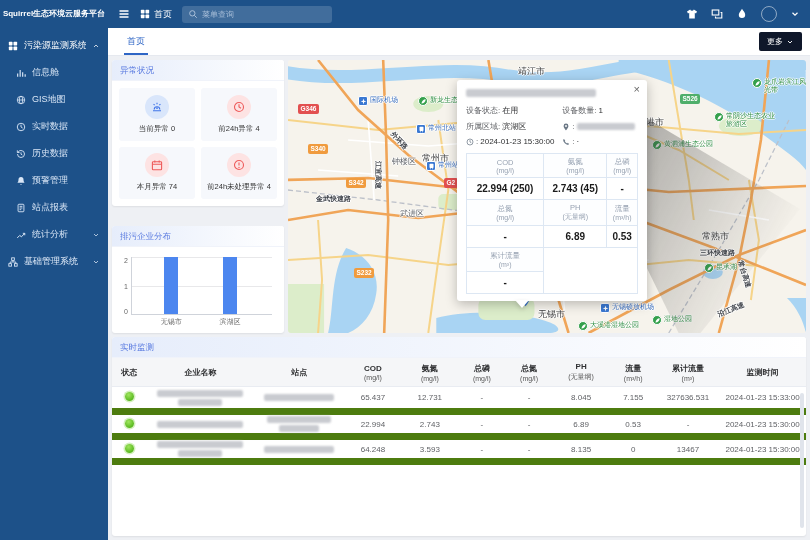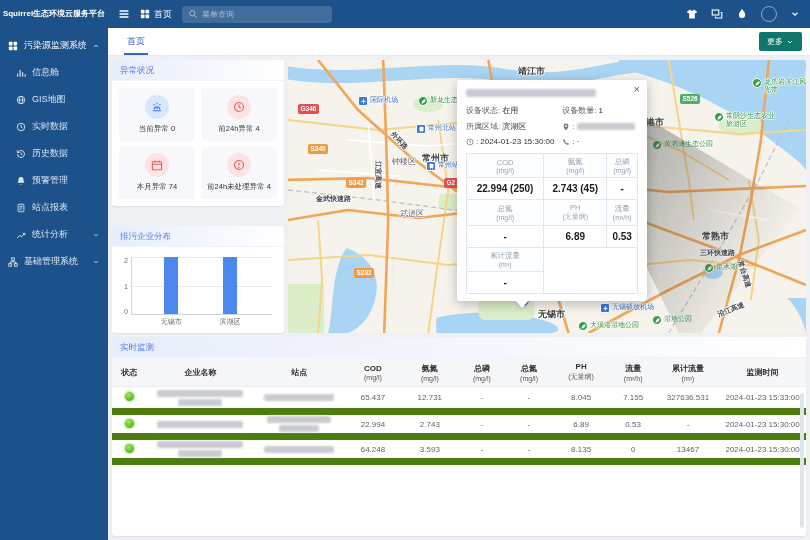--- a/index.html
+++ b/index.html
@@ -29,21 +29,21 @@
   .search { width:150px; height:17px; background:rgba(255,255,255,.16); border-radius:3px; display:flex; align-items:center; gap:4px; padding:0 6px; color:#a9bfd9; }
   .search input { flex:1; min-width:0; background:transparent; border:none; outline:none; color:#e9f1fb; font-size:8px; font-family:inherit; }
   .search input::placeholder { color:#a9bfd9; }
   .top-icons { margin-left:auto; display:flex; align-items:center; gap:13px; }
   .avatar { width:16px; height:16px; border-radius:50%; flex:none; border:1px solid rgba(255,255,255,.5);
             background:radial-gradient(circle at 35% 32%, #cdd7e6, #5a6troke 0, #55606f 55%, #2c323c); cursor:pointer; }
 
   
   .tabrow { height:28px; flex:none; background:#fff; border-bottom:1px solid #e6e9ef; display:flex; align-items:center; padding:0 8px; }
   .tab { align-self:flex-end; margin-left:8px; font-size:9px; color:#2f66c5; padding:7px 3px 5px; border-bottom:2px solid #2f66c5; cursor:pointer; }
-  .more-btn { margin-left:auto; background:#0f766e; color:#fff; border:none; border-radius:2px; font-size:8px; font-family:inherit; padding:4px 8px; display:flex; align-items:center; gap:3px; cursor:pointer; }
+  .more-btn { margin-left:auto; background:#0f172a; color:#fff; border:none; border-radius:2px; font-size:8px; font-family:inherit; padding:4px 8px; display:flex; align-items:center; gap:3px; cursor:pointer; }
 
   
   .content { flex:1; min-height:0; padding:4px; display:grid; grid-template-columns:172px 1fr; grid-template-rows:273px minmax(0,1fr); gap:4px; background:#eef0f4; }
   .card { background:#fff; border-radius:3px; box-shadow:0 1px 2px rgba(0,0,0,.07); display:flex; flex-direction:column; overflow:hidden; }
   .card-title { flex:none; height:21px; line-height:21px; padding:0 8px; font-size:8.5px; color:#5a7be0;
                 background:linear-gradient(90deg,#e6edfb,#ffffff); border-bottom:1px solid #f0f3fa; }
 
   .left-col { display:flex; flex-direction:column; gap:20px; min-height:0; }
   .abn-card { height:146px; flex:none; }
   .tiles { flex:1; display:grid; grid-template-columns:1fr 1fr; gap:6px; padding:7px; }
@@ -60,21 +60,21 @@
   .plot { flex:1; position:relative; border-left:1px solid #cfd3da; border-bottom:1px solid #cfd3da; }
   .gridline { position:absolute; left:0; right:0; height:1px; background:#e8e8ea; }
   .bar { position:absolute; bottom:0; width:14px; background:#4c86ef; }
   .cat { position:absolute; top:100%; margin-top:3px; transform:translateX(-50%); font-size:7px; color:#666; white-space:nowrap; }
 
   
   .map-card { position:relative; border-radius:3px; overflow:hidden; background:#f6f3ec; cursor:grab; }
   .map-base { position:absolute; inset:0; width:100%; height:100%; }
   .map-layer { position:absolute; inset:0; }
   .mlabel { position:absolute; white-space:nowrap; text-shadow:1px 0 0 #fff,-1px 0 0 #fff,0 1px 0 #fff,0 -1px 0 #fff; }
-  .ml-city { font-size:9px; font-weight:bold; color:#3d3d3d; }
+  .ml-city { font-size:9px; font-weight:normal; color:#3d3d3d; }
   .ml-district { font-size:8px; color:#58giu595; color:#585c63; }
   .ml-road { font-size:7px; font-weight:bold; color:#3f434a; transform-origin:left center; }
   .poi { position:absolute; display:flex; align-items:flex-start; gap:2px; }
   .poi-text { font-size:7px; text-shadow:1px 0 0 #fff,-1px 0 0 #fff,0 1px 0 #fff,0 -1px 0 #fff; max-width:52px; line-height:1.15; }
   .poi-g .poi-text { color:#2f8e43; }
   .poi-b .poi-text { color:#3a6fc0; }
   .marker-g { width:10px; height:10px; border-radius:50%; background:#34a04c; border:1px solid #fff; display:flex; align-items:center; justify-content:center; flex:none; }
   .marker-g .icon { width:7px; height:7px; }
   .marker-b { width:10px; height:10px; border-radius:2px; background:#3a78d2; border:1px solid #fff; color:#fff; display:flex; align-items:center; justify-content:center; flex:none; }
   .marker-b .icon { width:7px; height:7px; }

